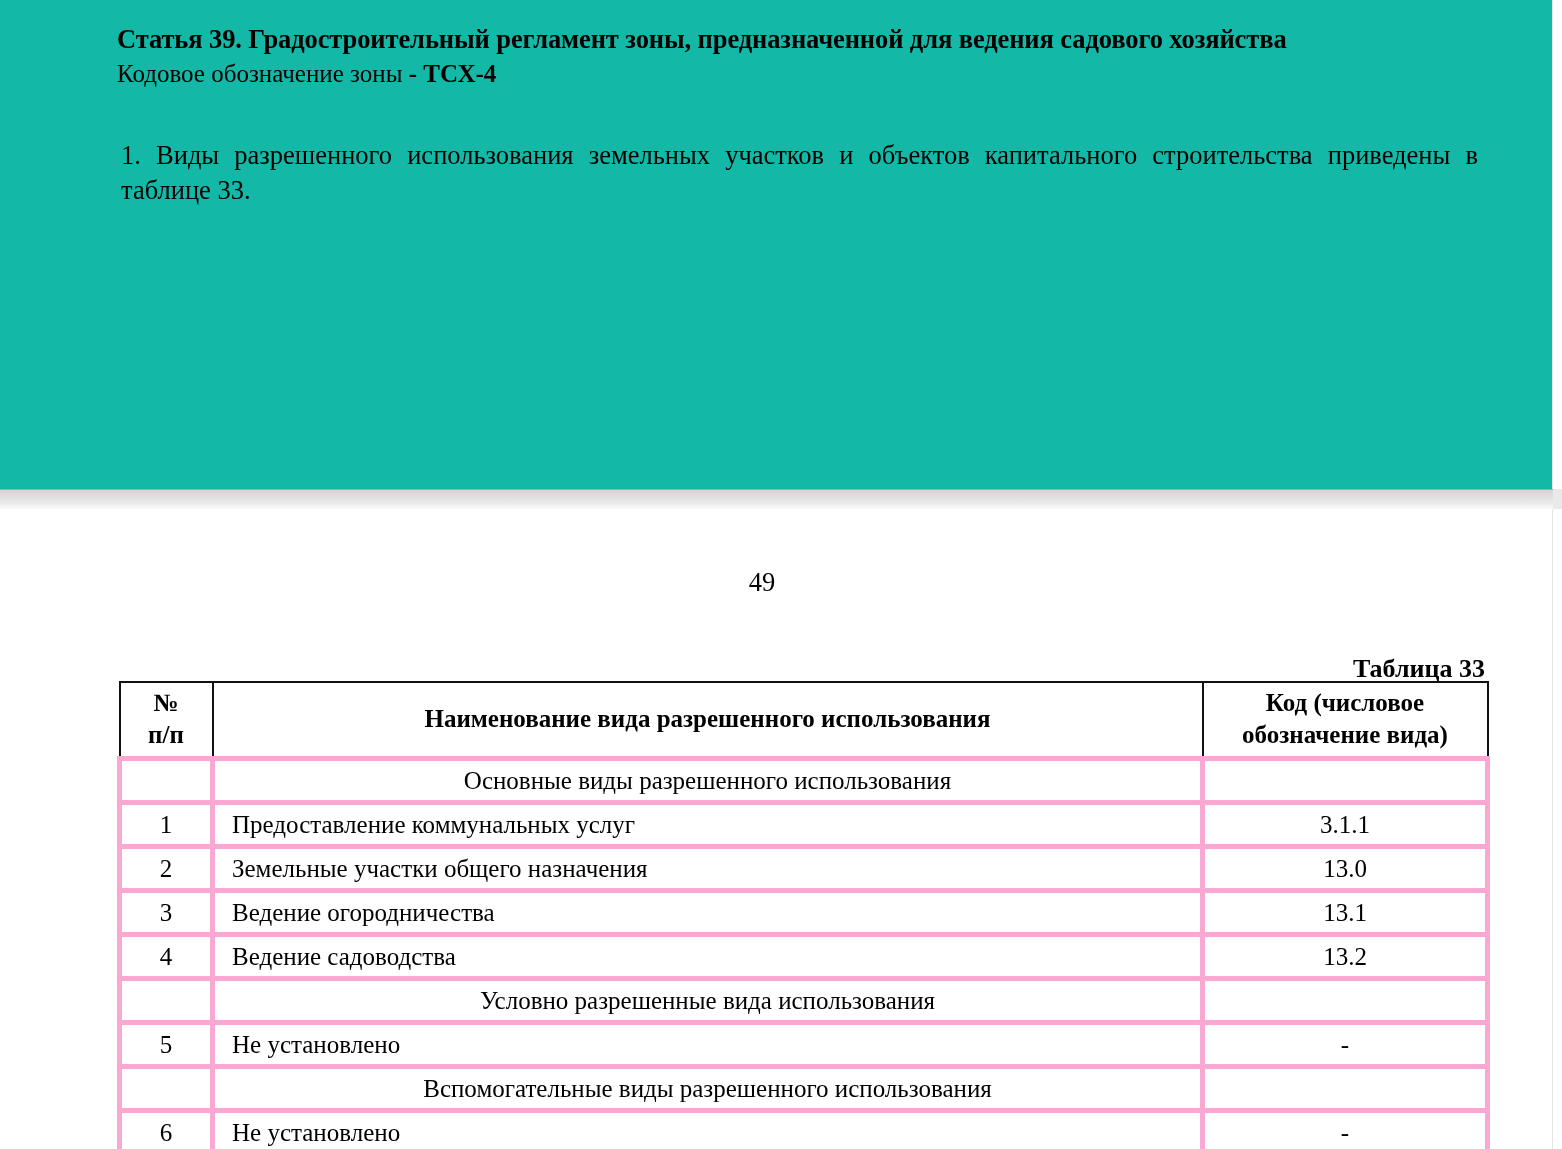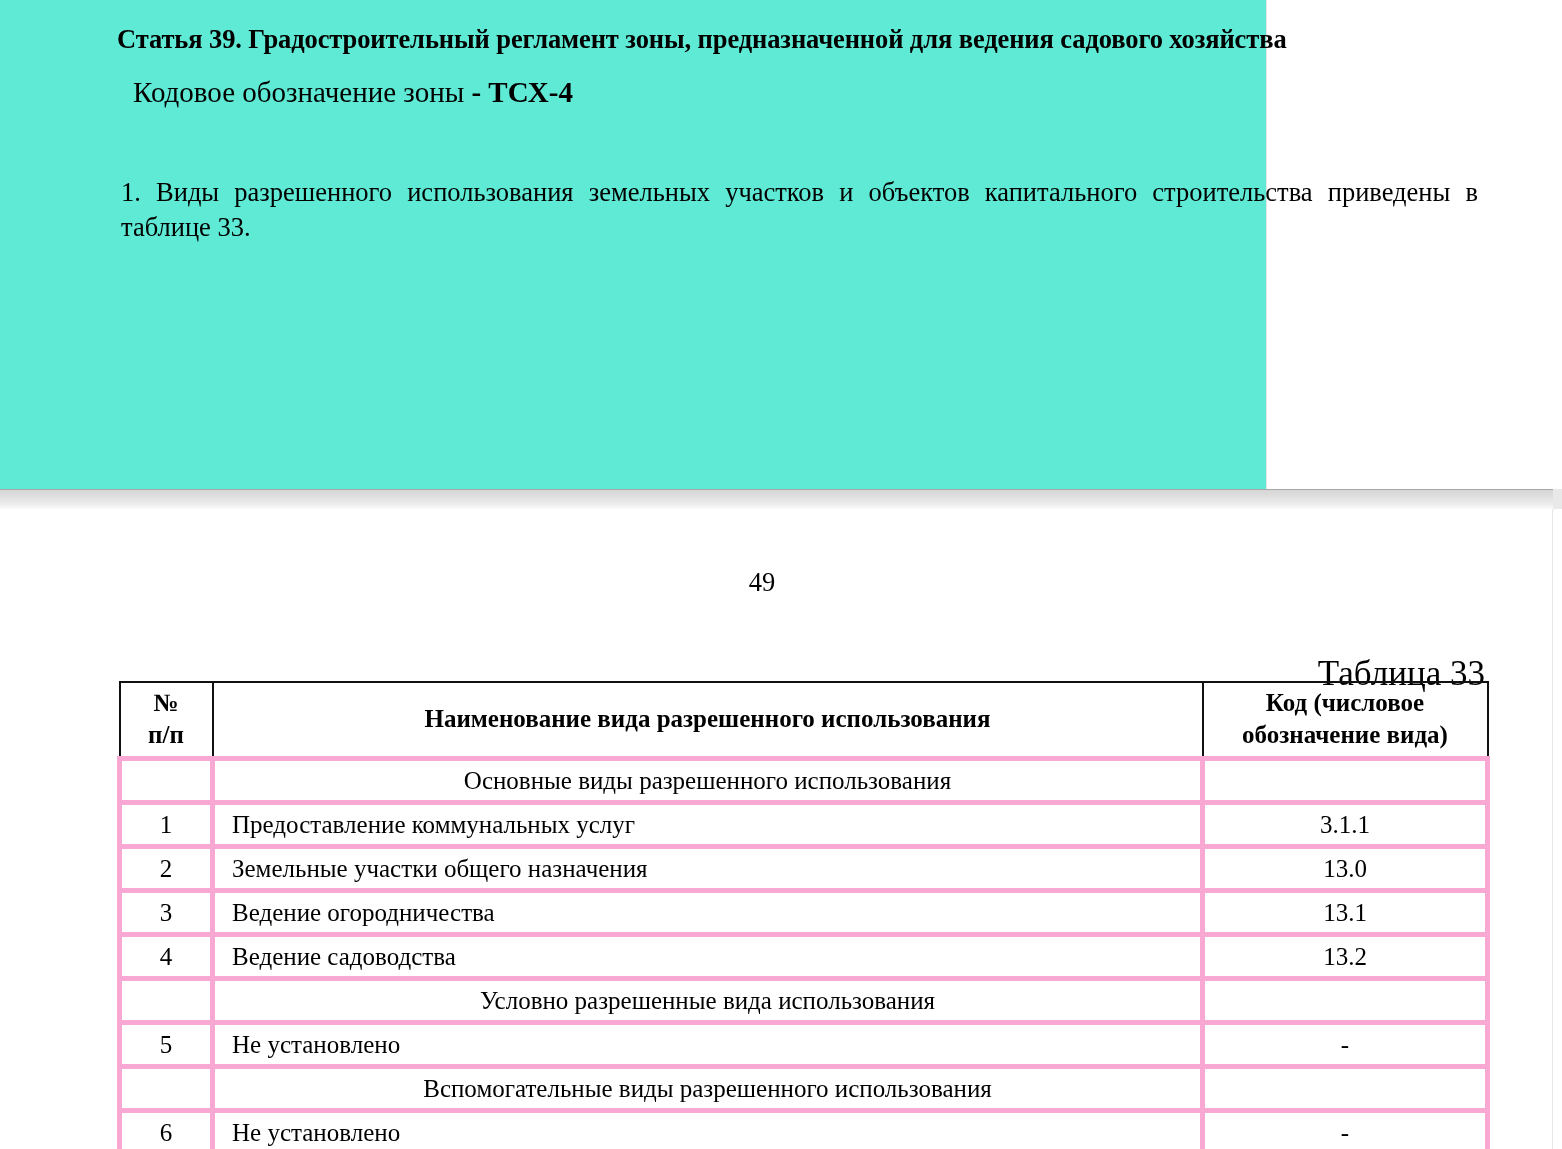--- a/index.html
+++ b/index.html
@@ -14,46 +14,46 @@
     color: #000000;
     overflow: hidden;
     position: relative;
   }
 
   
   #page-one {
     position: absolute;
     left: 0;
     top: 0;
-    width: 1267px;
+    width: 1553px;
     height: 489px;
-    background: #5eead4;
+    background: #14b8a6;
     border-right: 1px solid #e6e6e6;
     box-sizing: border-box;
   }
 
   #page-one-body {
     position: absolute;
     left: 117px;
     top: 22px;
     width: 1365px;
   }
 
   .doc-heading {
     font-size: 26.5px;
     font-weight: bold;
     line-height: 1.32;
     margin: 0;
     letter-spacing: -0.1px;
   }
   .doc-subheading {
-    font-size: 29px;
+    font-size: 25px;
     font-weight: normal;
     line-height: 1.32;
-    margin: 16px;
+    margin: 0;
   }
   .doc-subheading .bold {
     font-weight: bold;
   }
   .doc-paragraph {
     font-size: 26.5px;
     line-height: 1.33;
     margin: 4px;
     text-align: justify;
   }
@@ -105,21 +105,22 @@
     text-align: center;
     font-size: 26.5px;
   }
 
   #table-caption {
     position: absolute;
     left: 117px;
     top: 145px;
     width: 1368px;
     text-align: right;
-    font-size: 35px;
+    font-size: 26px;
+    font-weight: bold;
   }
 
   
   #reg-table {
     position: absolute;
     left: 117px;
     top: 172px;
     width: 1368px;
     border-collapse: collapse;
     table-layout: fixed;

